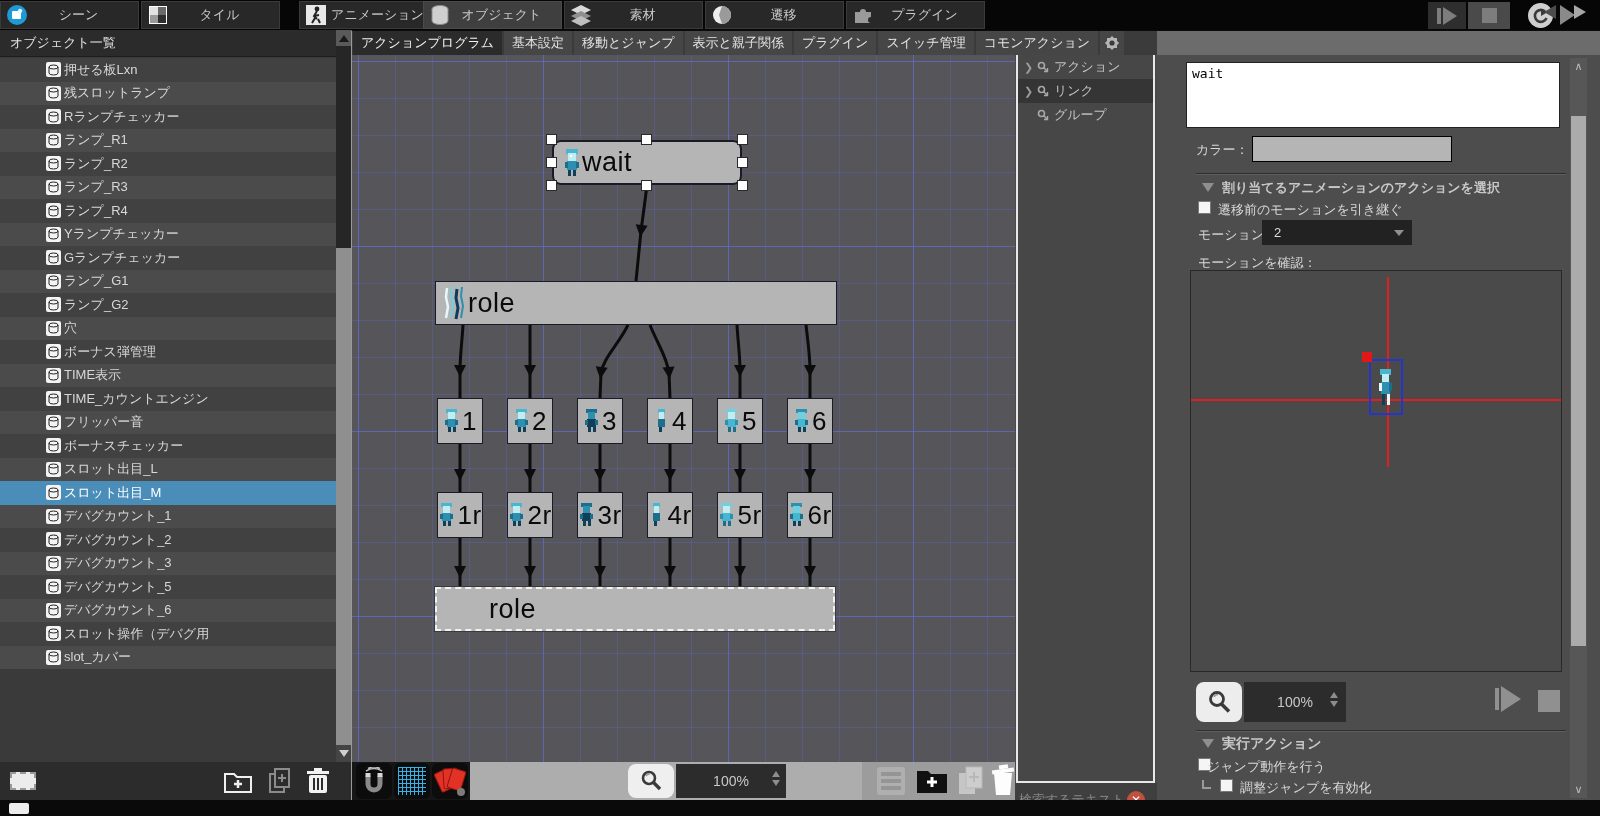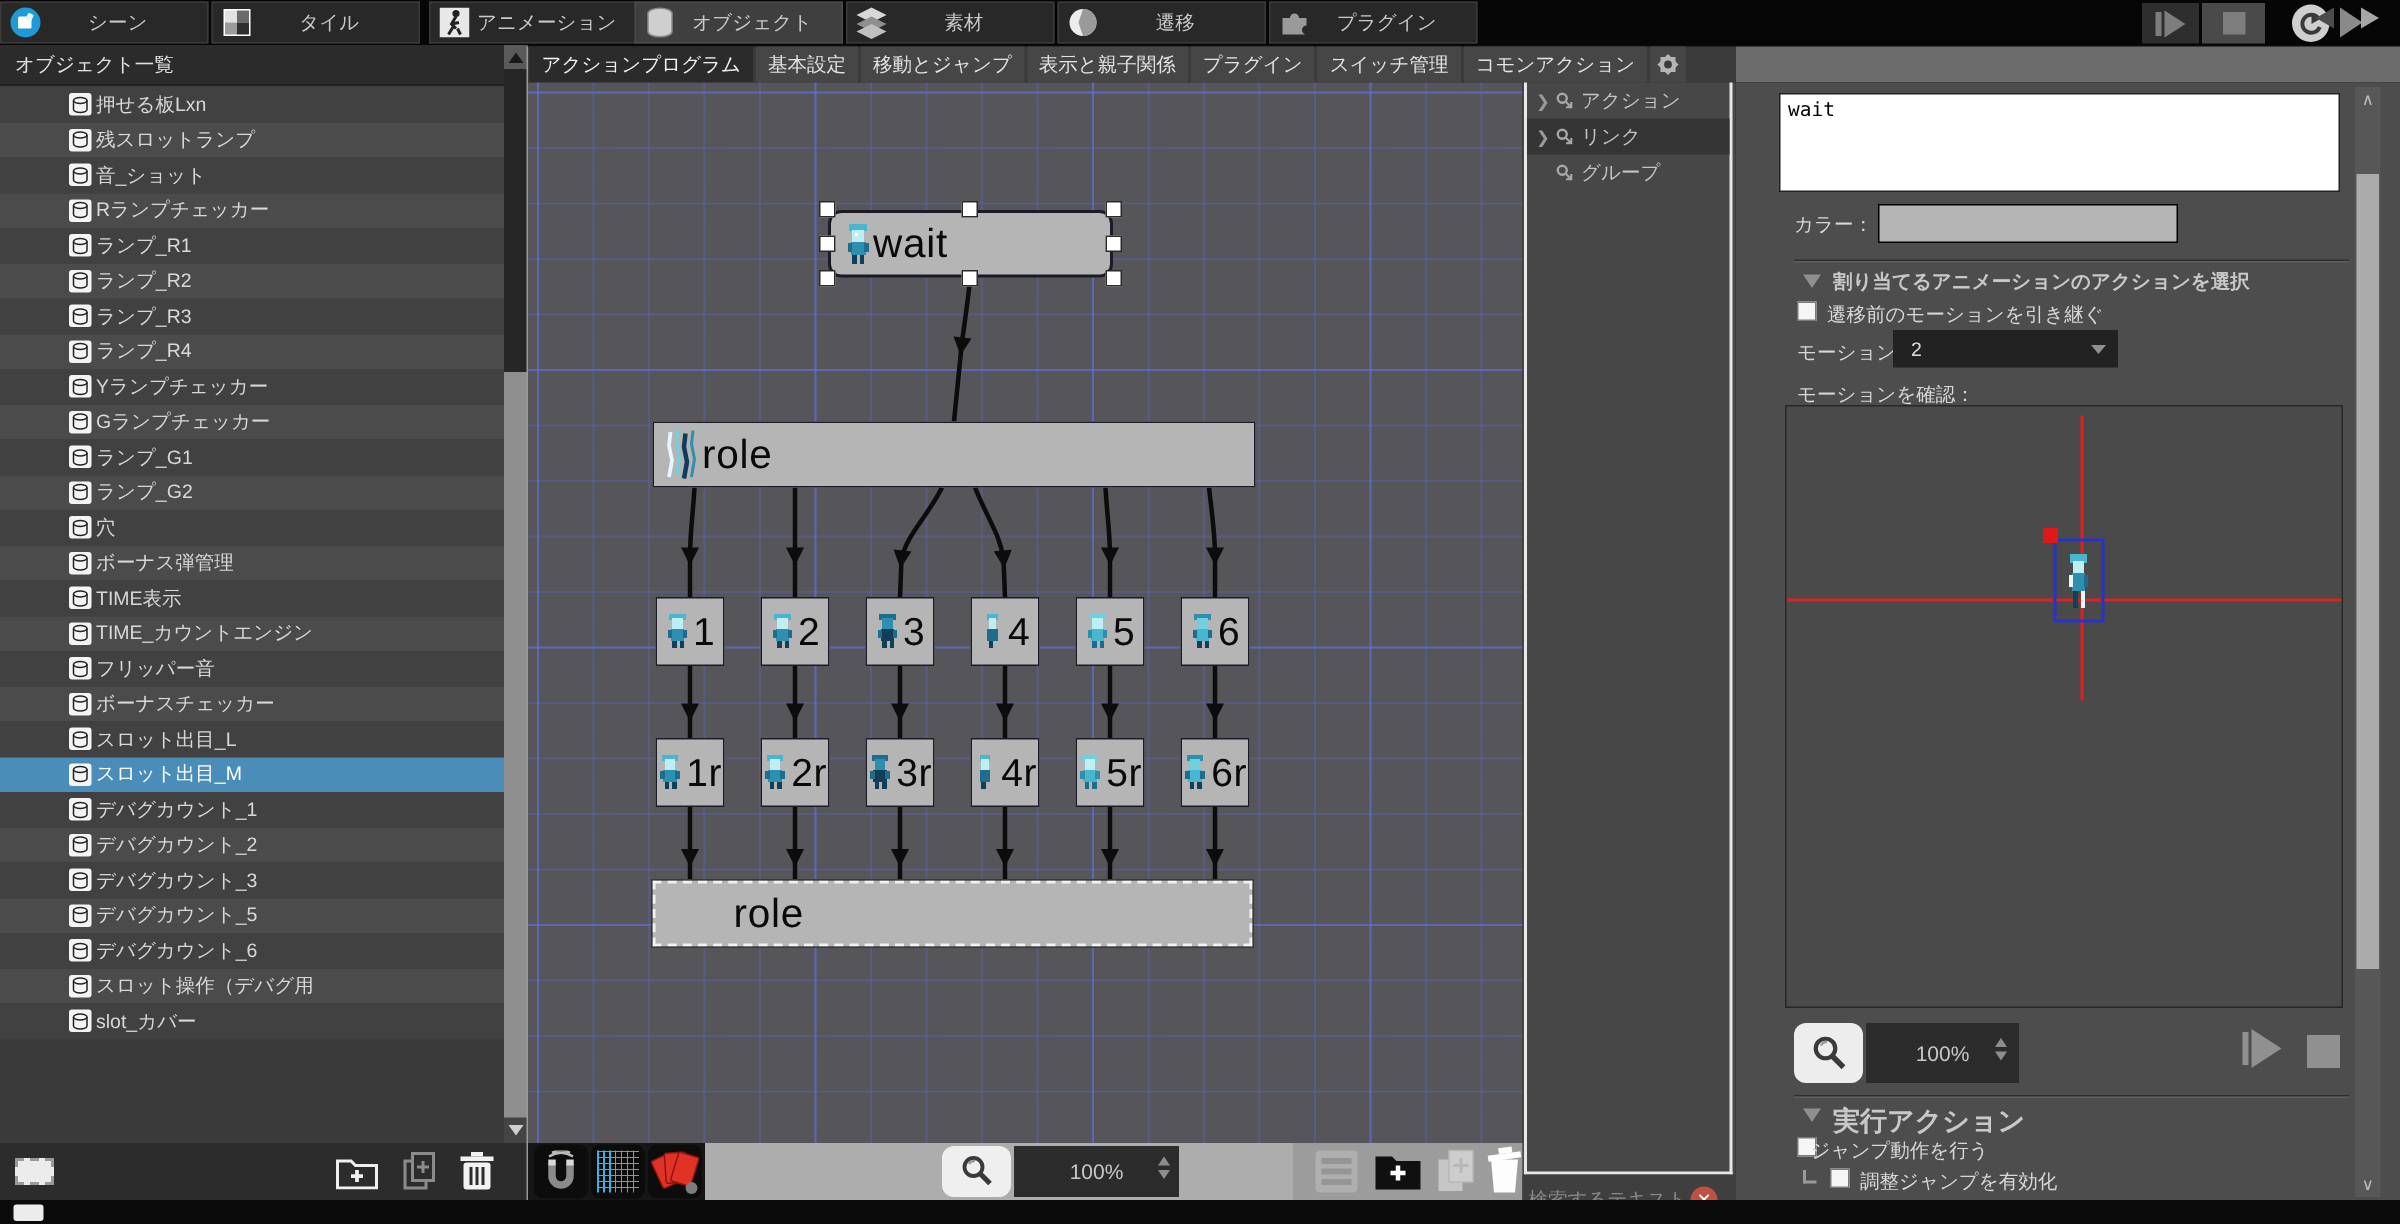--- a/index.html
+++ b/index.html
@@ -164,21 +164,21 @@
         <svg width="20" height="20">
             <rect x="1" y="1" width="18" height="18" fill="#fff"></rect>
             <rect x="2" y="2" width="8" height="8" fill="#e2e2e2"></rect>
             <rect x="10" y="2" width="8" height="8" fill="#6a6a6a"></rect>
             <rect x="2" y="10" width="8" height="8" fill="#9a9a9a"></rect>
             <rect x="10" y="10" width="8" height="8" fill="#2f2f2f"></rect>
           </svg>
       </span>
         <span class="mt-lbl">タイル</span>
     </div>
-    <div class="menu-tab" style="left:286px">
+    <div class="menu-tab" style="left:299px">
       <span class="mt-icon">
         <svg width="20" height="20">
             <rect x="0" y="0" width="20" height="20" fill="#e8e8e8"></rect>
             <circle cx="11" cy="4" r="2.4" fill="#222"></circle>
             <path d="M11 6 L8 11 L11 14 M8 11 L13 10 M9 13 L6 18 M12 14 L14 18" stroke="#222" stroke-width="2" fill="none"></path>
           </svg>
       </span>
         <span class="mt-lbl">アニメーション</span>
     </div>
     <div class="menu-tab active" style="left:423px">
@@ -254,29 +254,20 @@
           <span>押せる板Lxn</span>
         </div>
       <div class="obj-row">
           <span class="obj-ico">
             <svg width="11" height="12">
               <ellipse cx="5.5" cy="3" rx="4.5" ry="2" fill="none" stroke="#222"></ellipse>
               <path d="M1 3 V9 a4.5 2 0 0 0 9 0 V3" fill="none" stroke="#222"></path>
             </svg>
           </span>
           <span>残スロットランプ</span>
-        </div>
-      <div class="obj-row">
-          <span class="obj-ico">
-            <svg width="11" height="12">
-              <ellipse cx="5.5" cy="3" rx="4.5" ry="2" fill="none" stroke="#222"></ellipse>
-              <path d="M1 3 V9 a4.5 2 0 0 0 9 0 V3" fill="none" stroke="#222"></path>
-            </svg>
-          </span>
-          <span>音_ショット</span>
         </div>
       <div class="obj-row">
           <span class="obj-ico">
             <svg width="11" height="12">
               <ellipse cx="5.5" cy="3" rx="4.5" ry="2" fill="none" stroke="#222"></ellipse>
               <path d="M1 3 V9 a4.5 2 0 0 0 9 0 V3" fill="none" stroke="#222"></path>
             </svg>
           </span>
           <span>Rランプチェッカー</span>
         </div>
@@ -897,21 +888,21 @@
     </div>
     <span class="p-play bar-tri">
         <span class="vb"></span>
         <span class="tri-r"></span>
       </span>
     <span class="p-stop"></span>
 
     <div class="pdiv" style="top:675px"></div>
 
     <span class="sec-arrow" style="left:45px;top:684px"></span>
-    <span class="sec-title" style="left:65px;top:680px;font-size:18px">実行アクション</span>
+    <span class="sec-title" style="left:65px;top:680px;font-size:14px">実行アクション</span>
 
     <span class="cb" style="left:41px;top:703px"></span>
     <span class="p-lbl" style="left:50px;top:703px">ジャンプ動作を行う</span>
 
     <span class="lmark" style="left:45px;top:725px"></span>
     <span class="cb" style="left:63px;top:724px"></span>
     <span class="p-lbl" style="left:83px;top:724px">調整ジャンプを有効化</span>
 
     <div class="p-scroll">
       <span class="p-sarr" style="top:2px">∧</span>

